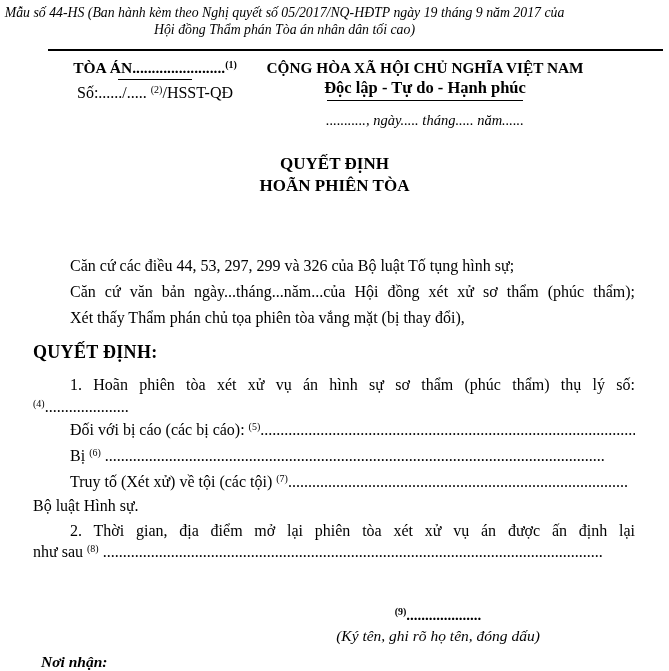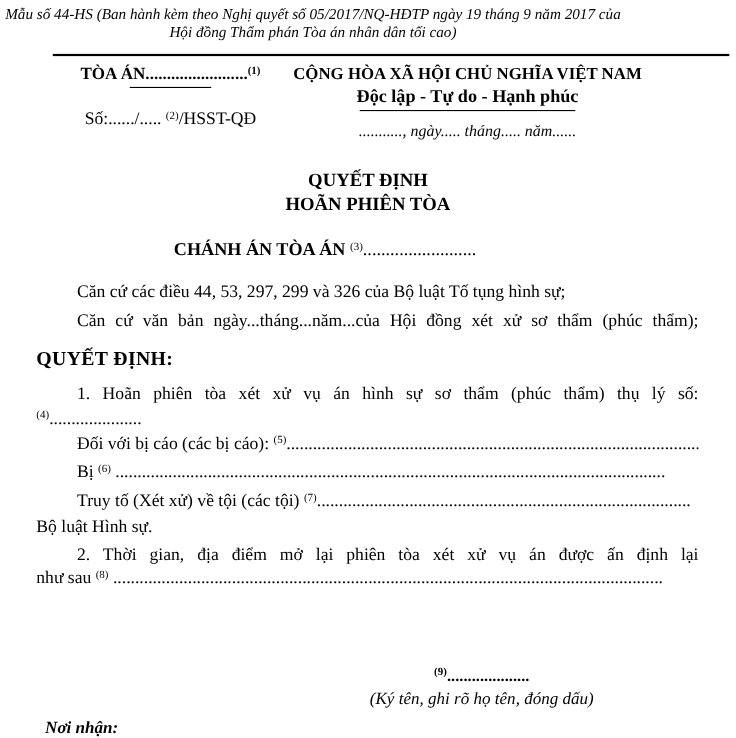--- a/index.html
+++ b/index.html
@@ -24,21 +24,21 @@
     position: absolute; top: 49px; left: 48px; width: 615px;
     border-top: 2px solid #000;
   }
   
   .hdr-left {
     position: absolute; top: 59px; left: 50px; width: 210px;
     text-align: center;
   }
   .court-name { font-weight: bold; font-size: 15.5px; white-space: nowrap; }
   .hdr-left-rule { width: 74px; margin: 2px auto 0; border-top: 1.6px solid #000; }
-  .so-line { margin-top: 20px; font-size: 16px; white-space: nowrap; }
+  .so-line { margin-top: 4px; font-size: 16px; white-space: nowrap; }
 
   .hdr-right {
     position: absolute; top: 59px; left: 265px; width: 320px;
     text-align: center;
   }
   .republic1 { font-weight: bold; font-size: 15.3px; white-space: nowrap; }
   .republic2 { font-weight: bold; font-size: 16.5px; margin-top: 1px; white-space: nowrap; }
   .hdr-right-rule { width: 196px; margin: 2px auto 0; border-top: 1.6px solid #000; }
   .date-line { margin-top: 11px; font-style: italic; font-size: 14.5px; white-space: nowrap; }
 
@@ -114,26 +114,26 @@
     <div class="republic2">Độc lập - Tự do - Hạnh phúc</div>
     <div class="hdr-right-rule"></div>
     <div class="date-line">..........., ngày..... tháng..... năm......</div>
   </div>
 
   <div class="doc-title">
     <div>QUYẾT ĐỊNH</div>
     <div>HOÃN PHIÊN TÒA</div>
   </div>
 
-  <div class="issuer"><span class="label">CHÁNH ÁN TÒA ÁN</span> <sup class="ref">(3)</sup><span>.........................</span></div>
 
   <div class="body-block">
 
     <p class="preamble-line ind">Căn cứ các điều 44, 53, 297, 299 và 326 của Bộ luật Tố tụng hình sự;</p>
     <p class="preamble-line ind jlast">Căn cứ văn bản ngày...tháng...năm...của Hội đồng xét xử sơ thẩm (phúc thẩm);</p>
+    <p class="preamble-line ind">Xét thấy Thẩm phán chủ tọa phiên tòa vắng mặt (bị thay đổi),</p>
 
     <p class="decision-heading">QUYẾT ĐỊNH:</p>
 
     <p class="tight ind jlast">1. Hoãn phiên tòa xét xử vụ án hình sự sơ thẩm (phúc thẩm) thụ lý số:</p>
     <p class="tight clip"><sup class="ref">(4)</sup><span>.....................</span></p>
 
     <p class="fill-line ind"><span>Đối với bị cáo (các bị cáo):</span> <sup class="ref">(5)</sup><span>....................................................................................................</span></p>
 
     <p class="fill-line ind"><span>Bị</span> <sup class="ref">(6)</sup> <span>.............................................................................................................................</span></p>
 

